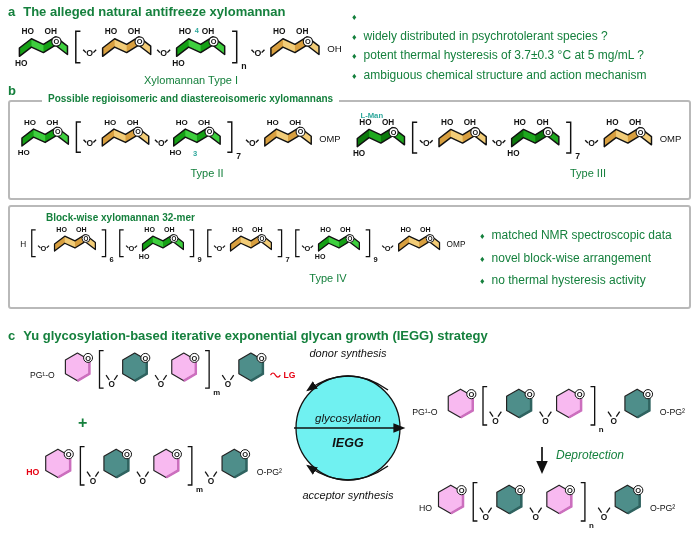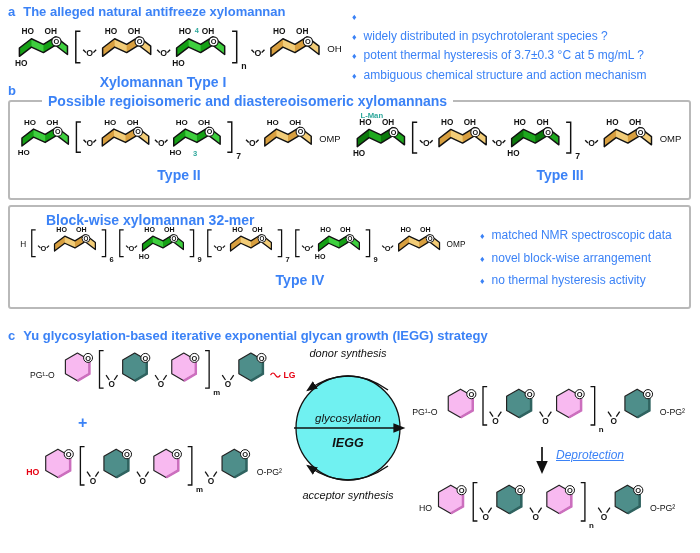--- a/index.html
+++ b/index.html
@@ -1,30 +1,30 @@
 <!DOCTYPE html>
 <html><head>
 <meta charset="utf-8">
 <style>
   html,body{margin:0;padding:0;background:#fff;}
   .page{position:relative;width:700px;height:553px;background:#fff;overflow:hidden;
-        font-family:"Liberation Sans",sans-serif;color:#3b82f6;}
+        font-family:"Liberation Sans",sans-serif;color:#15803d;}
   .page > *{position:absolute;}
   .ptitle{font-weight:bold;font-size:13px;white-space:nowrap;}
   .ptitle .tag{margin-right:8px;}
-  .caption{text-align:center;font-weight:bold;font-size:14px;white-space:nowrap;}
+  .caption{text-align:center;font-weight:normal;font-size:11px;white-space:nowrap;padding-left:28px;}
   .gbox{border:2px solid #b9b9b9;border-radius:3px;background:#fff;}
-  .boxtitle{background:#fff;padding:0 6px;font-weight:bold;font-size:14px;white-space:nowrap;}
+  .boxtitle{background:#fff;padding:0 6px;font-weight:bold;font-size:10px;white-space:nowrap;}
   .bullets .brow{display:flex;align-items:flex-start;font-size:12px;white-space:nowrap;}
   .bullets.tight .brow{line-height:19.5px;}
   .bullets.wide .brow{line-height:22.5px;}
   .bullets .dia{font-size:9px;margin:0 7px 0 0;position:relative;top:1px;}
   .plus{font-size:16px;font-weight:bold;}
   .chain svg{display:block;}
-  .deprot{display:flex;align-items:flex-start;gap:7px;text-decoration:underline;}
+  .deprot{display:flex;align-items:flex-start;gap:7px;}
   .deprot .lab{font-style:italic;font-size:12px;position:relative;top:2px;white-space:nowrap;}
   .cyc-lab{font-style:italic;font-size:11px;}
   .cyc-mid{font-style:italic;font-size:11.5px;}
   .cyc-iegg{font-style:italic;font-weight:bold;font-size:12.5px;}
 </style>
 </head>
 <body>
 
 <div class="page">
 

